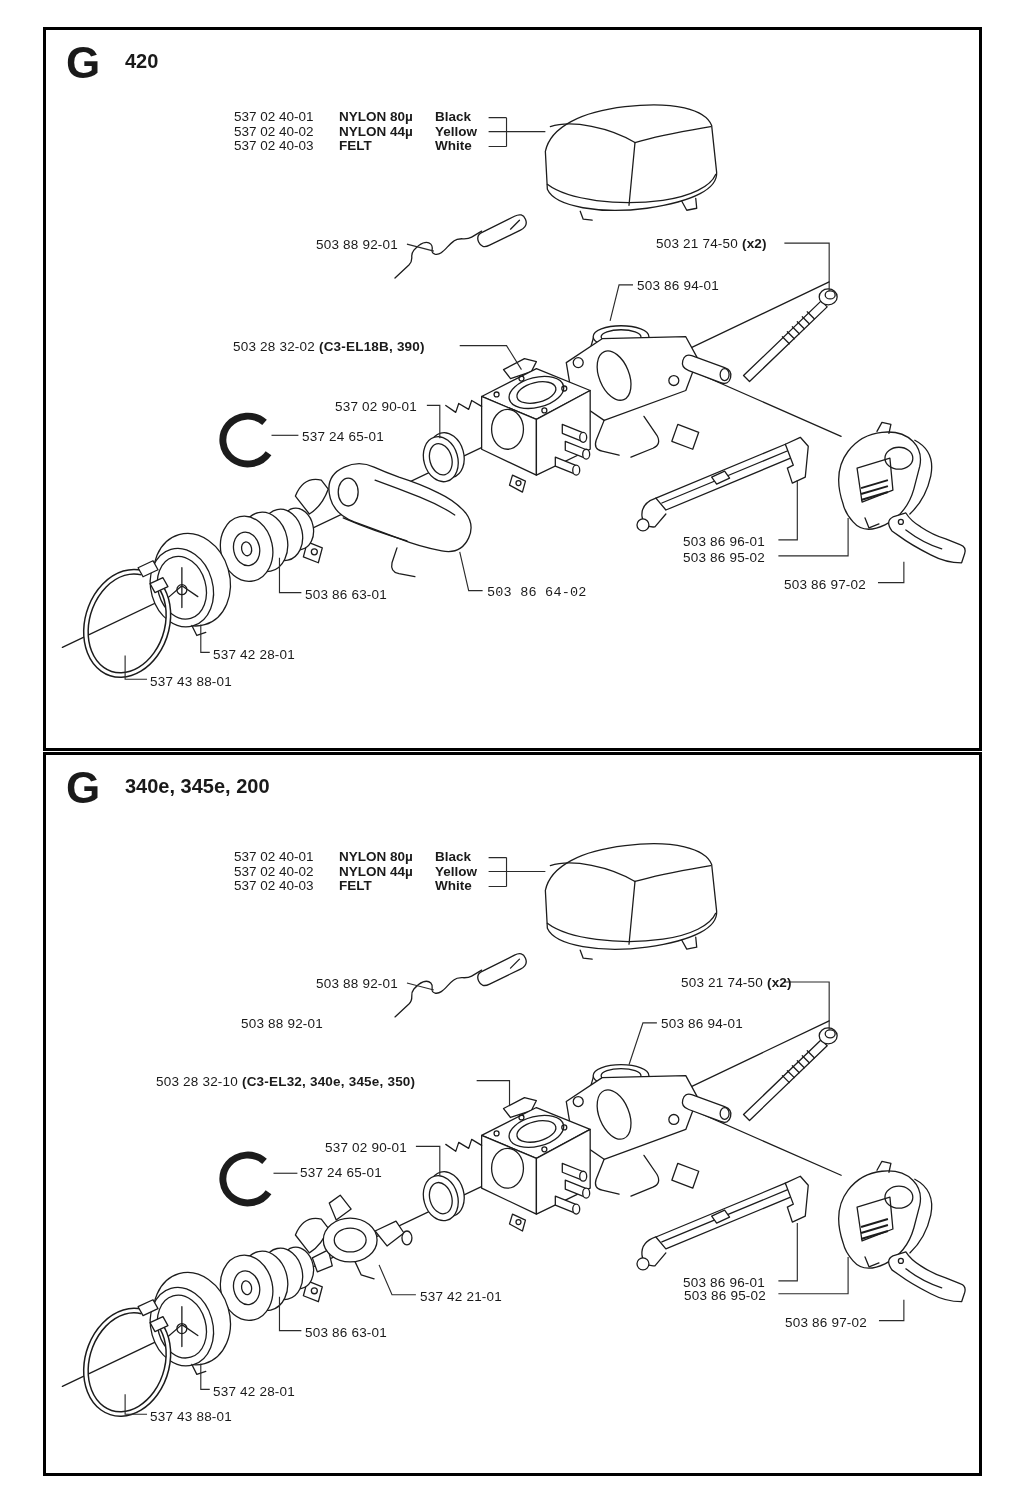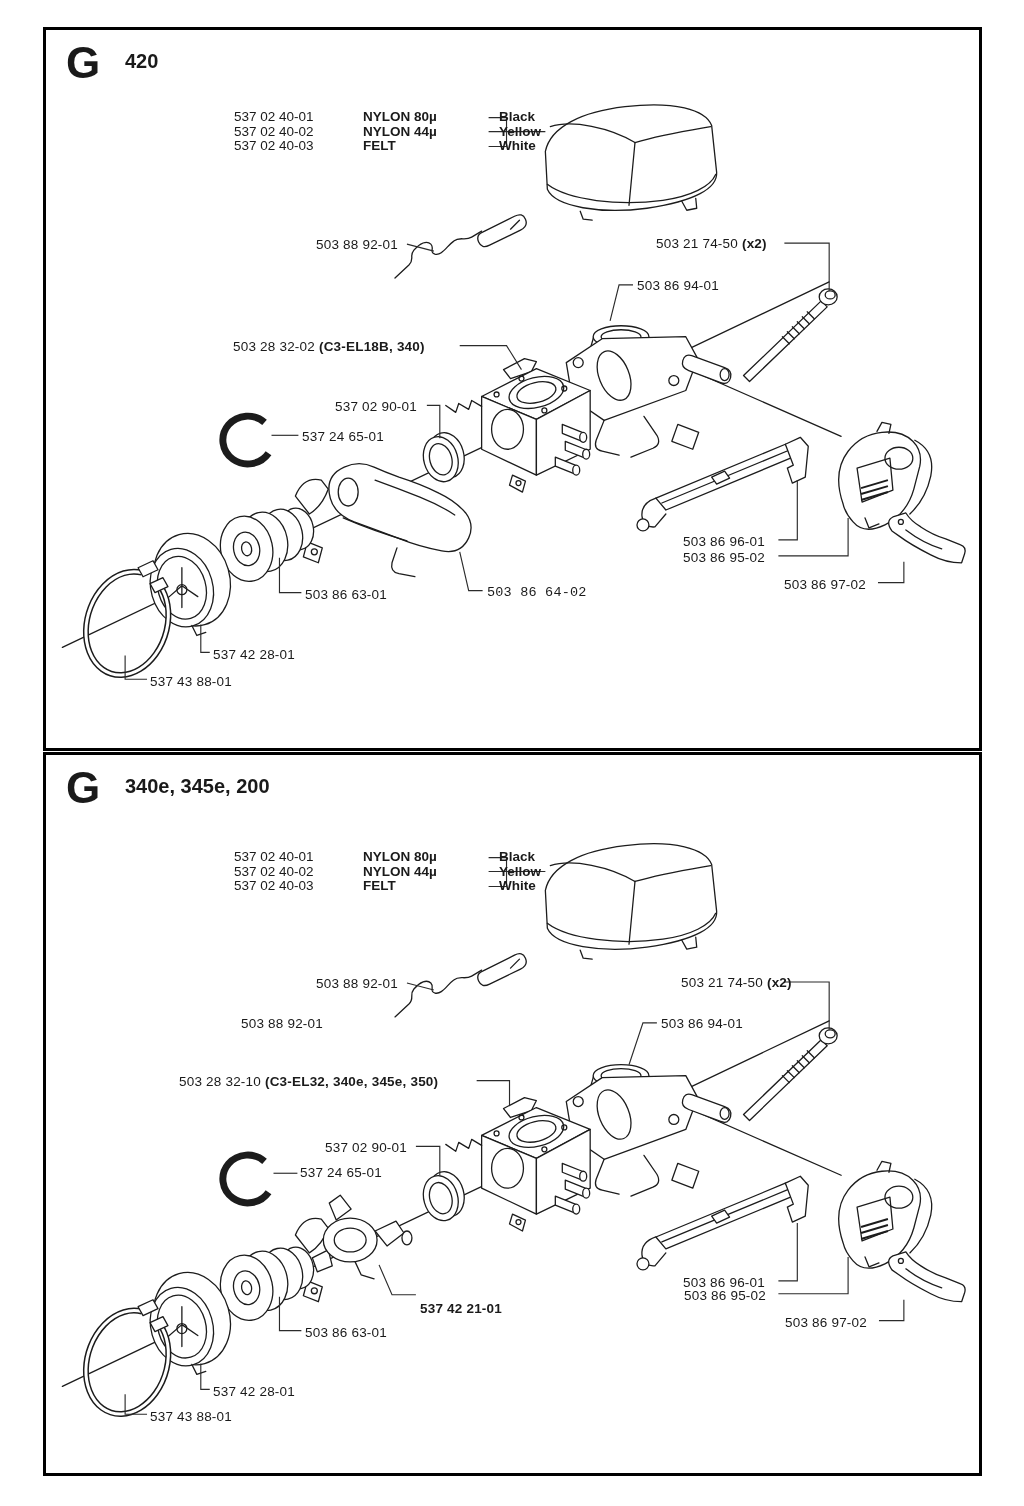--- a/index.html
+++ b/index.html
@@ -6,23 +6,23 @@
   body{width:1024px;height:1506px;position:relative;font-family:"Liberation Sans",sans-serif;color:#1a1a1a;}
   .panel{position:absolute;left:43px;width:933px;height:718px;border:3px solid #000;background:#fff;}
   .panel--top{top:27px;}
   .panel--bottom{top:752px;}
   .section-letter{position:absolute;left:20px;top:8px;font-size:44px;font-weight:bold;letter-spacing:-1px;}
   .models{position:absolute;left:79px;top:20px;font-size:20px;font-weight:bold;}
   .art{position:absolute;left:0;top:0;width:933px;height:718px;}
   .callout{position:absolute;font-size:13.5px;line-height:16px;white-space:nowrap;letter-spacing:0.2px;}
   .callout b{font-weight:bold;}
   .filter-block{position:absolute;left:188px;font-size:13.5px;line-height:14.6px;}
-  .filter-row{display:flex;gap:24px;}
+  .filter-row{display:flex;}
   .filter-row .num{width:105px;}
-  .filter-row .mat{width:112px;font-weight:bold;}
+  .filter-row .mat{width:96px;font-weight:bold;}
   .filter-row .col{font-weight:bold;text-align:right;}
   
   .ln{fill:none;stroke:#1c1c1c;stroke-width:1.3;stroke-linecap:round;stroke-linejoin:round;}
   .ln2{fill:none;stroke:#1c1c1c;stroke-width:2;}
   .wh{fill:#ffffff;stroke:#1c1c1c;stroke-width:1.3;stroke-linejoin:round;}
   .clip{fill:none;stroke:#1c1c1c;stroke-width:7;}
   .band{fill:none;stroke:#1c1c1c;stroke-width:6;}
   .bandin{fill:none;stroke:#ffffff;stroke-width:3;}
   .ld{fill:none;stroke:#2b2b2b;stroke-width:1.15;}
 </style>
@@ -194,21 +194,21 @@
     <div class="filter-row">
       <span class="num">537 02 40-03</span>
       <span class="mat">FELT</span>
       <span class="col">White</span>
     </div>
   </div>
 
   <div class="callout" style="left:270px;top:207px;">503 88 92-01</div>
   <div class="callout" style="left:610px;top:206px;"><span>503 21 74-50</span> <b>(x2)</b></div>
   <div class="callout" style="left:591px;top:248px;">503 86 94-01</div>
-  <div class="callout" style="left:187px;top:309px;"><span>503 28 32-02</span> <b>(C3-EL18B, 340)</b></div>
+  <div class="callout" style="left:187px;top:309px;"><span>503 28 32-02</span> <b>(C3-EL18B, 390)</b></div>
   <div class="callout" style="left:289px;top:369px;">537 02 90-01</div>
   <div class="callout" style="left:256px;top:399px;">537 24 65-01</div>
   <div class="callout" style="left:259px;top:557px;">503 86 63-01</div>
   <div class="callout" style="left:441px;top:555px;font-family:Liberation Mono, monospace;">503 86 64-02</div>
   <div class="callout" style="left:637px;top:504px;">503 86 96-01</div>
   <div class="callout" style="left:637px;top:520px;">503 86 95-02</div>
   <div class="callout" style="left:738px;top:547px;">503 86 97-02</div>
   <div class="callout" style="left:167px;top:617px;">537 42 28-01</div>
   <div class="callout" style="left:104px;top:644px;">537 43 88-01</div>
 </div>
@@ -253,23 +253,23 @@
       <span class="num">537 02 40-03</span>
       <span class="mat">FELT</span>
       <span class="col">White</span>
     </div>
   </div>
 
   <div class="callout" style="left:270px;top:221px;">503 88 92-01</div>
   <div class="callout" style="left:195px;top:261px;">503 88 92-01</div>
   <div class="callout" style="left:635px;top:220px;"><span>503 21 74-50</span> <b>(x2)</b></div>
   <div class="callout" style="left:615px;top:261px;">503 86 94-01</div>
-  <div class="callout" style="left:133px;top:319px;"><span>503 28 32-10</span> <b>(C3-EL32, 340e, 345e, 350)</b></div>
+  <div class="callout" style="left:110px;top:319px;"><span>503 28 32-10</span> <b>(C3-EL32, 340e, 345e, 350)</b></div>
   <div class="callout" style="left:279px;top:385px;">537 02 90-01</div>
   <div class="callout" style="left:254px;top:410px;">537 24 65-01</div>
-  <div class="callout" style="left:374px;top:546px;font-weight:bold;">537 42 21-01</div>
+  <div class="callout" style="left:374px;top:534px;">537 42 21-01</div>
   <div class="callout" style="left:259px;top:570px;">503 86 63-01</div>
   <div class="callout" style="left:637px;top:520px;">503 86 96-01</div>
   <div class="callout" style="left:638px;top:533px;">503 86 95-02</div>
   <div class="callout" style="left:739px;top:560px;">503 86 97-02</div>
   <div class="callout" style="left:167px;top:629px;">537 42 28-01</div>
   <div class="callout" style="left:104px;top:654px;">537 43 88-01</div>
 </div>
 
 </body></html>

